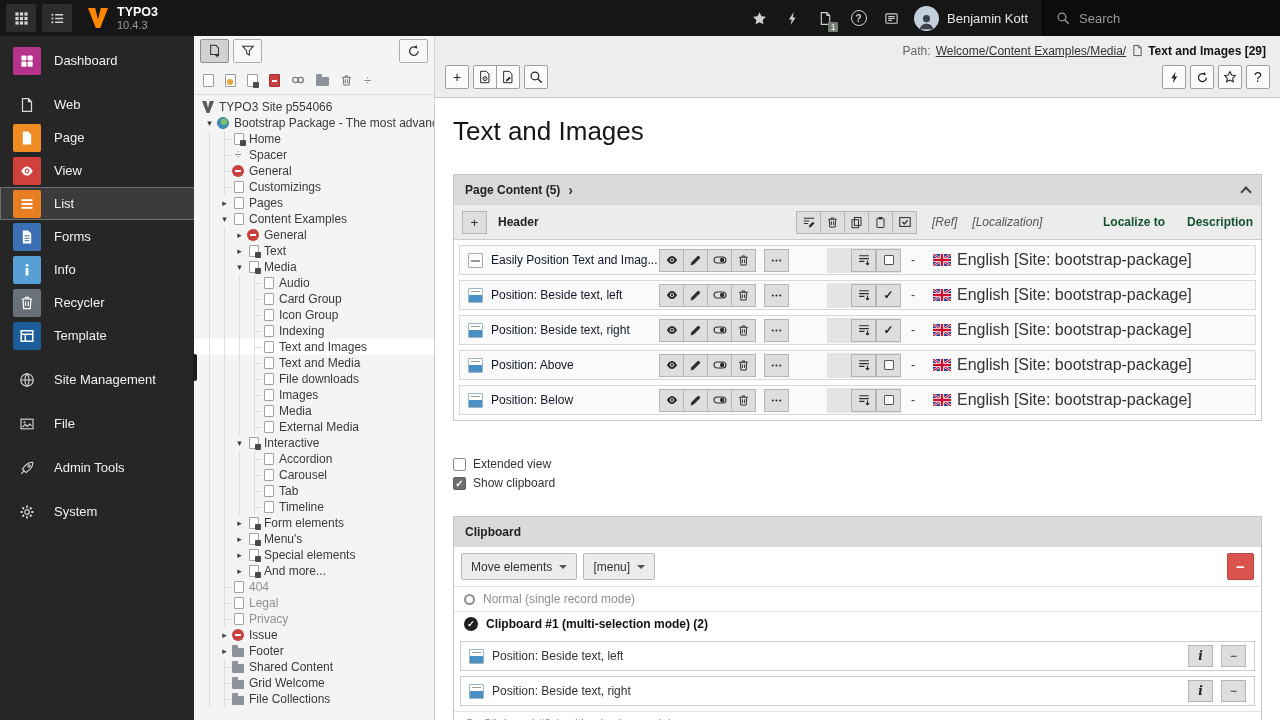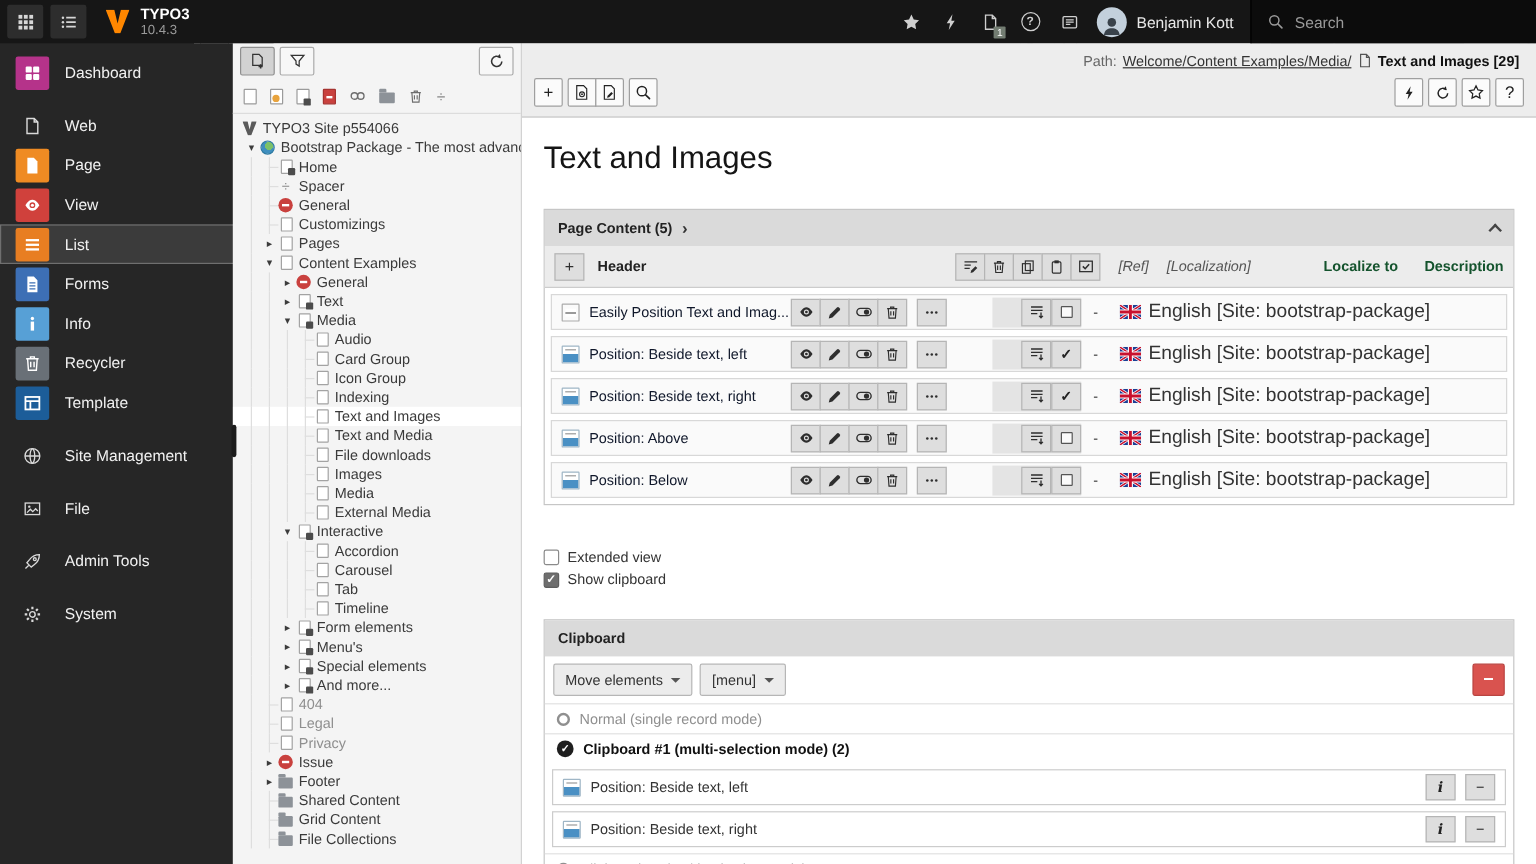--- a/index.html
+++ b/index.html
@@ -793,21 +793,21 @@
       <div class="t-row">
         <span class="t-g"></span>
         <span class="t-dash"></span>
         <span class="t-ic ti-folder"></span>
         <span class="t-lab">Shared Content</span>
       </div>
       <div class="t-row">
         <span class="t-g"></span>
         <span class="t-dash"></span>
         <span class="t-ic ti-folder"></span>
-        <span class="t-lab">Grid Content</span>
+        <span class="t-lab">Grid Welcome</span>
       </div>
       <div class="t-row">
         <span class="t-g"></span>
         <span class="t-dash"></span>
         <span class="t-ic ti-folder"></span>
         <span class="t-lab">File Collections</span>
       </div>
     </div>
 </div>
 

